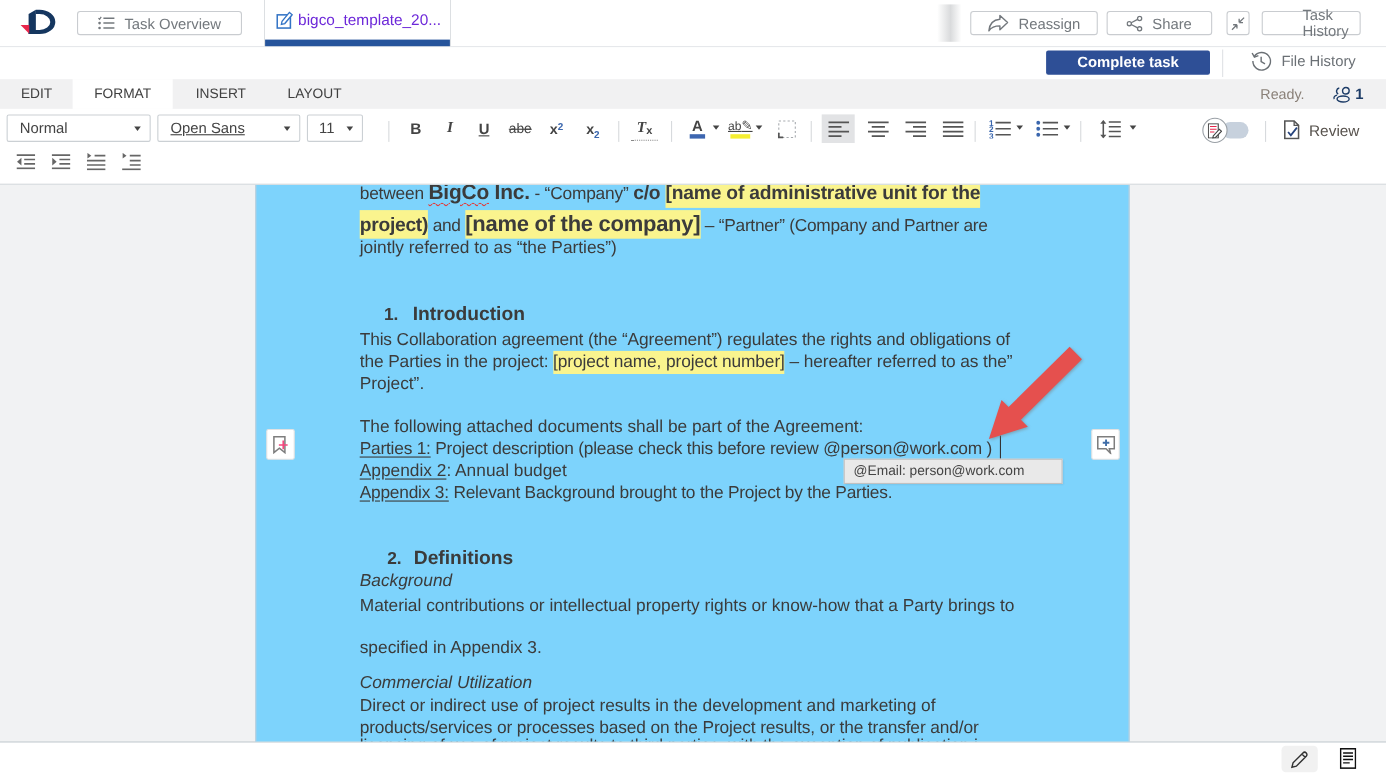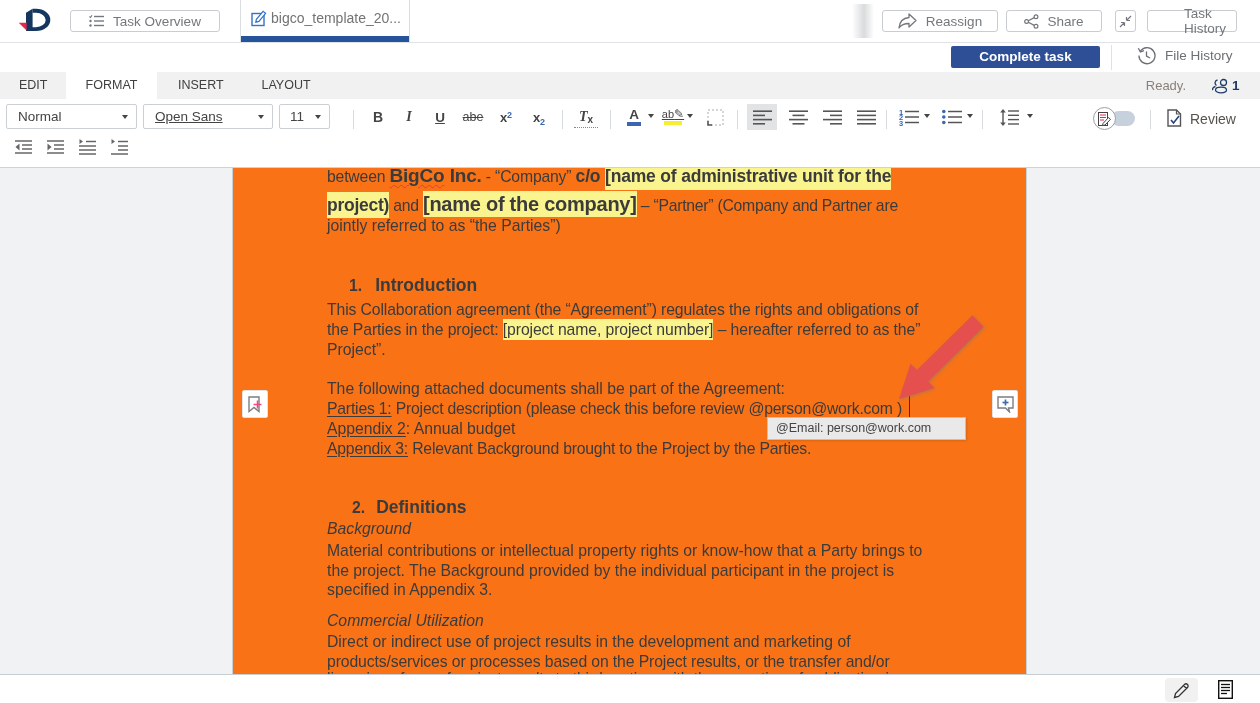--- a/index.html
+++ b/index.html
@@ -7,21 +7,21 @@
   font-family:"Liberation Sans", sans-serif; }
 .abs { position:absolute; }
 
 #topbar { position:absolute; left:0; top:0; width:1260px; height:43px; background:#fff;
   border-bottom:1px solid #e0e3e6; }
 .hbtn { position:absolute; top:10px; height:22px; border:1px solid #c9ccd0; border-radius:3px;
   display:flex; align-items:center; justify-content:center; color:#73787d; font-size:13.5px; }
 #tabsep1 { position:absolute; left:240px; top:0; width:1px; height:42px; background:#dcdfe2; }
 #tabsep2 { position:absolute; left:409px; top:0; width:1px; height:42px; background:#dcdfe2; }
 #doctab { position:absolute; left:241px; top:0; width:168px; height:36px; background:#fff;
-  display:flex; align-items:center; padding-left:10px; color:#737373; font-size:14px; }
+  display:flex; align-items:center; padding-left:10px; color:#6d28d9; font-size:14px; }
 #doctabbar { position:absolute; left:241px; top:36px; width:168px; height:6px; background:#26549b; }
 #tabfade { position:absolute; left:852px; top:4px; width:22px; height:34px;
   background:linear-gradient(90deg, rgba(0,0,0,0) 0%, rgba(120,125,130,0.28) 55%, rgba(0,0,0,0) 100%); }
 
 #row2 { position:absolute; left:0; top:43px; width:1260px; height:29px; background:#fff; }
 #completebtn { position:absolute; left:951px; top:46px; width:149px; height:22px; background:#2e4f96;
   border-radius:2px; color:#fff; font-size:13.5px; font-weight:600; text-align:center; line-height:22px; }
 #r2sep { position:absolute; left:1111px; top:45px; width:1px; height:25px; background:#dfe2e5; }
 #filehist { position:absolute; left:1137px; top:46px; display:flex; align-items:center;
   color:#6b7075; font-size:13.5px; }
@@ -38,21 +38,21 @@
 .tsel { position:absolute; top:5px; height:25px; border:1px solid #cbd0d4; border-radius:2px;
   font-size:13.5px; color:#444; display:flex; align-items:center; }
 .caret { width:0; height:0; border-left:3.5px solid transparent; border-right:3.5px solid transparent;
   border-top:4.5px solid #444; display:inline-block; }
 .tsep { position:absolute; top:11px; width:1px; height:19px; background:#d7dadd; }
 .tbtn { position:absolute; top:5px; height:26px; display:flex; align-items:center; justify-content:center;
   font-size:14px; }
 
 #docarea { position:absolute; left:0; top:168px; width:1260px; height:507px; background:#f1f2f3;
   border-bottom:1px solid #c6cdd3; overflow:hidden; }
-#page { position:absolute; left:232px; top:0; width:795px; height:507px; background:#f97316;
+#page { position:absolute; left:232px; top:0; width:795px; height:507px; background:#7dd3fc;
   border-left:1px solid #c6d0d9; border-right:1px solid #c6d0d9; overflow:hidden; }
 .dl { position:absolute; left:94px; white-space:nowrap; font-size:15.75px; line-height:20px; color:#3b3b3b; }
 .hl { background:#faf48e; }
 .b19 { font-weight:bold; font-size:19px; }
 .b20 { font-weight:bold; font-size:20px; }
 .b16 { font-weight:bold; font-size:17.5px; }
 .bh { font-weight:bold; font-size:17.5px; }
 .it { font-style:italic; }
 .ul { text-decoration:underline; text-underline-offset:2px; }
 
@@ -346,21 +346,20 @@
     <div class="dl" style="top:132px;letter-spacing:-0.12px;">This Collaboration agreement (the “Agreement”) regulates the rights and obligations of</div>
     <div class="dl" style="top:151.8px;letter-spacing:-0.1px;">the Parties in the project: <span class="hl" style="padding:2px 0;">[project name, project number]</span> – hereafter referred to as the”</div>
     <div class="dl" style="top:171.8px;">Project”.</div>
     <div class="dl" style="top:211.3px;">The following attached documents shall be part of the Agreement:</div>
     <div class="dl" style="top:231.3px;letter-spacing:-0.2px;"><span class="ul">Parties 1:</span> Project description (please check this before review @person@work.com&nbsp;)</div>
     <div class="dl" style="top:251.3px;"><span class="ul">Appendix 2</span>: Annual budget</div>
     <div class="dl" style="top:271.3px;letter-spacing:-0.2px;"><span class="ul">Appendix 3:</span> Relevant Background brought to the Project by the Parties.</div>
     <div class="dl" style="top:328.5px;left:119px;"><span style="font-weight:bold;">2.</span><span class="bh" style="margin-left:11px;">Definitions</span></div>
     <div class="dl it" style="top:350.8px;">Background</div>
     <div class="dl" style="top:372.8px;">Material contributions or intellectual property rights or know-how that a Party brings to</div>
-    <div class="dl" style="top:392.5px;">the project. The Background provided by the individual participant in the project is</div>
     <div class="dl" style="top:412.3px;">specified in Appendix 3.</div>
     <div class="dl it" style="top:443.2px;">Commercial Utilization</div>
     <div class="dl" style="top:463.9px;">Direct or indirect use of project results in the development and marketing of</div>
     <div class="dl" style="top:484.2px;letter-spacing:-0.12px;">products/services or processes based on the Project results, or the transfer and/or</div>
     <div class="dl" style="top:500.5px;letter-spacing:-0.12px;">licensing of use of project results to third parties, with the exception of publication i</div>
 
     <div class="abs" style="left:676px;top:228px;width:1px;height:21px;background:#333;"></div>
   </div>
 
   <div class="abs" style="left:242px;top:222px;width:26px;height:28px;border:1px solid #e2e2e2;border-radius:2px;background:#fff;">

